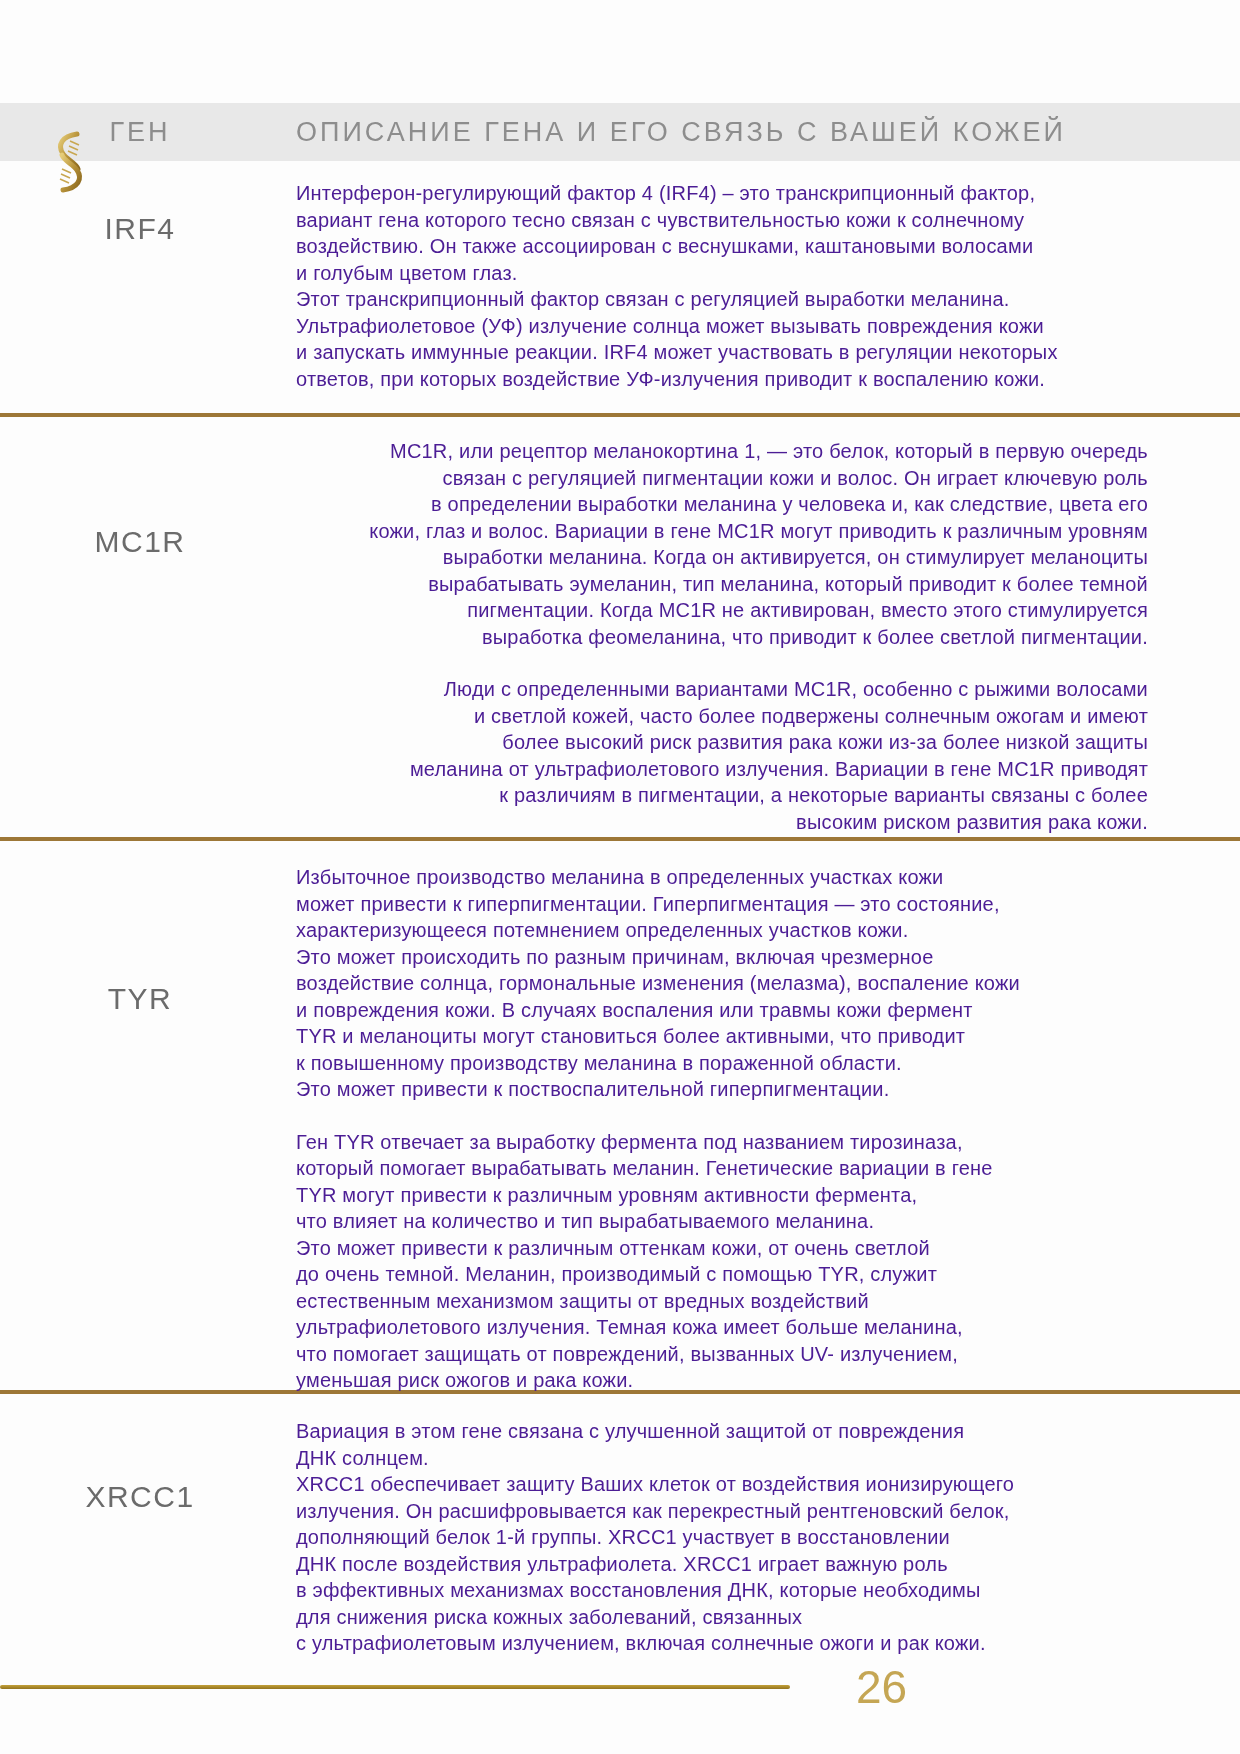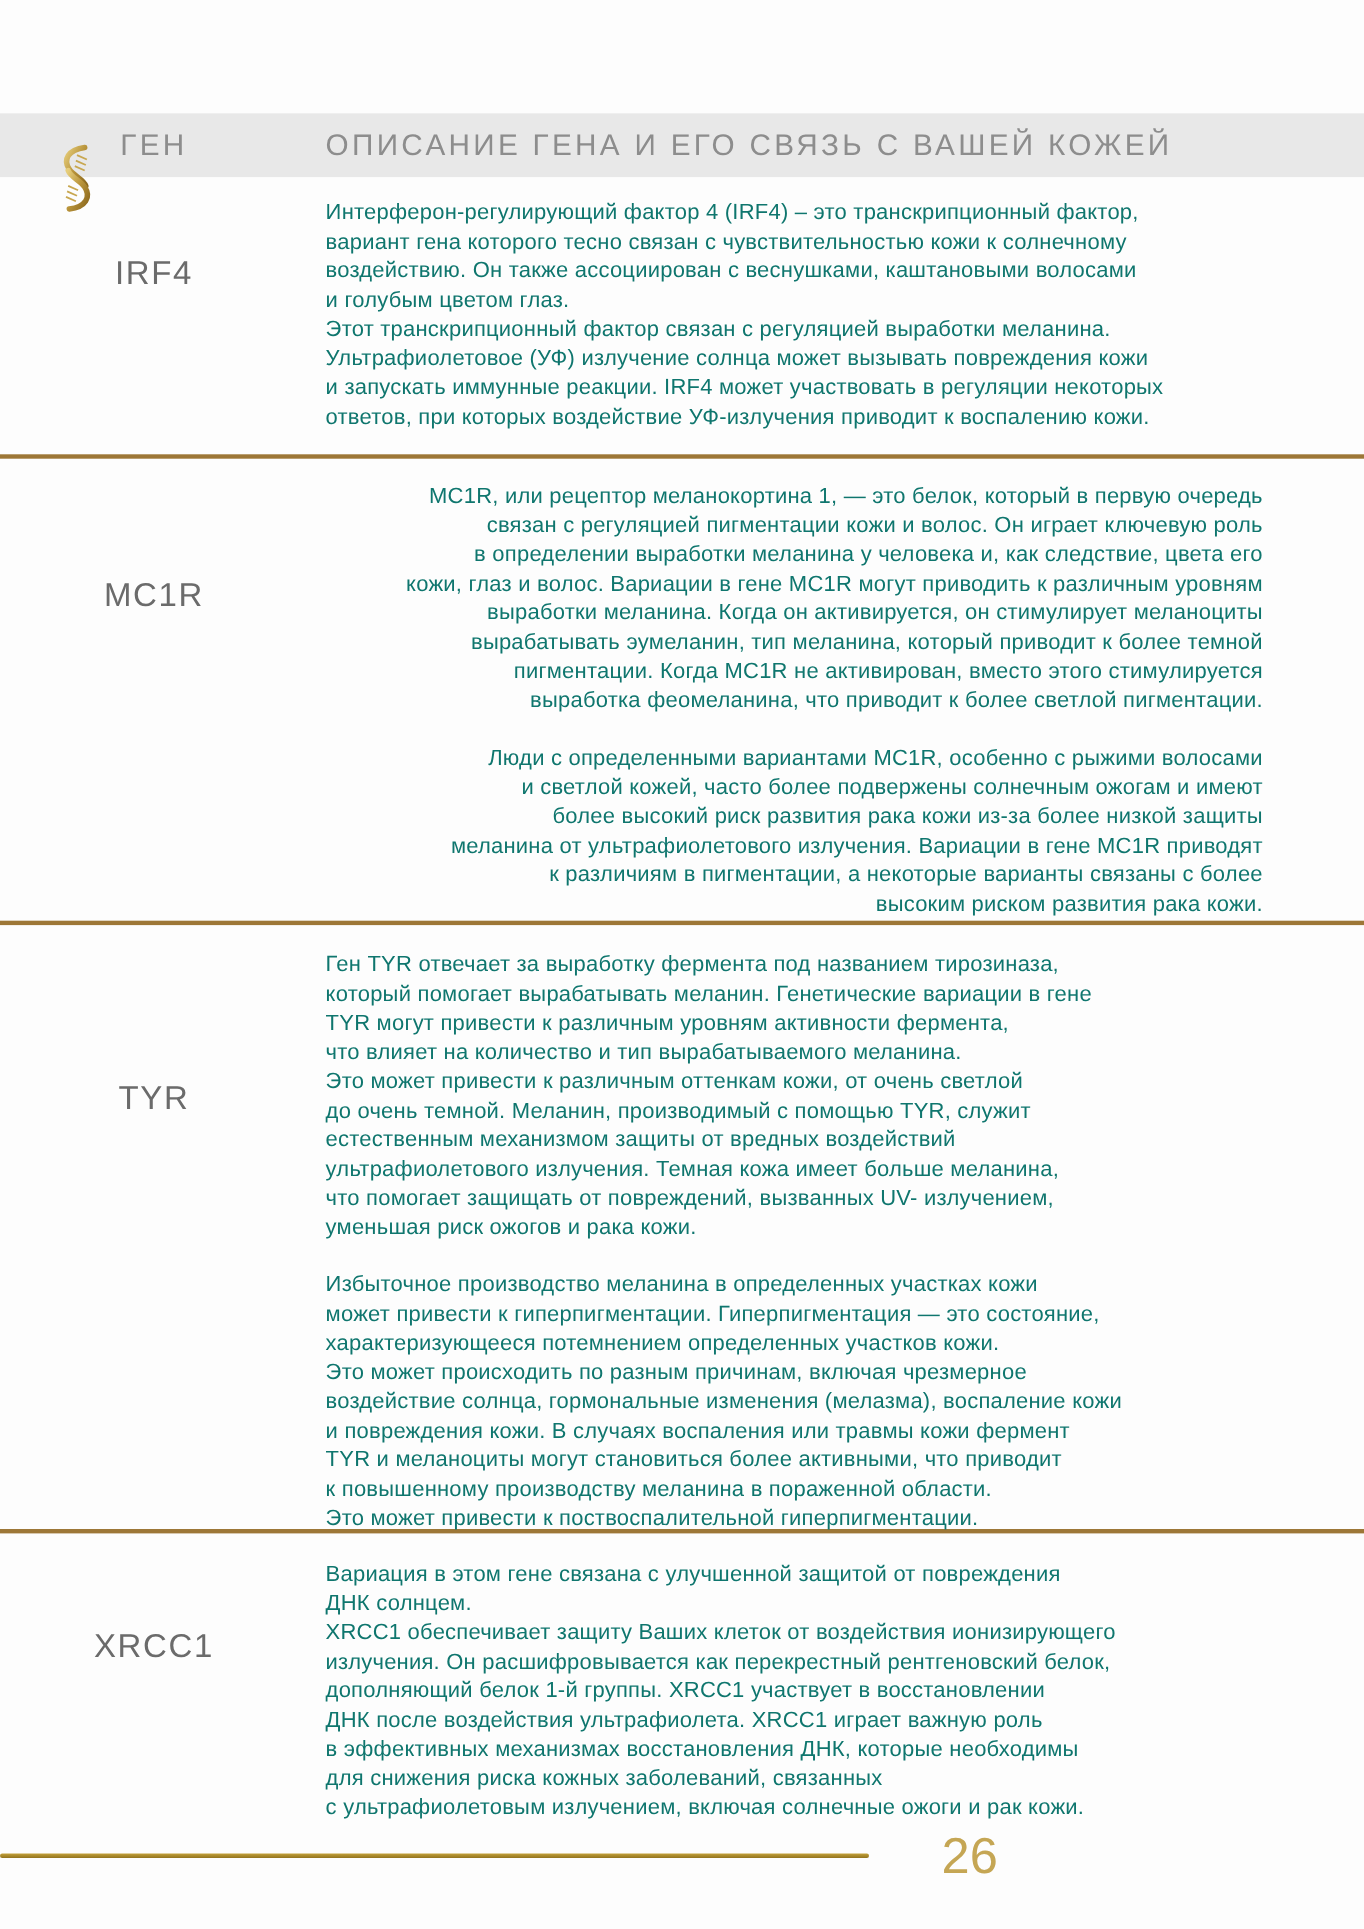--- a/index.html
+++ b/index.html
@@ -24,26 +24,26 @@
   .desc-col{flex:1;padding-left:16px;}
 
   
   .grow{display:flex;box-sizing:border-box;}
   .grow.sep{border-bottom:4px solid #9d7737;}
   .gene-cell{flex:0 0 280px;text-align:center;
     color:#6b6b6b;font-size:30px;font-weight:300;letter-spacing:1.5px;}
   .desc-cell{flex:1;padding-left:16px;padding-right:92px;box-sizing:border-box;}
   .desc-cell p{
     margin:0;white-space:pre-line;
-    color:#0f766e;font-size:20px;line-height:26.5px;font-weight:300;
+    color:#4c1d95;font-size:20px;line-height:26.5px;font-weight:300;
     letter-spacing:0.2px;
   }
   .desc-cell p + p{margin-top:26px;}
 
-  .row-1{height:256px;} .row-1 .desc-cell{padding-top:19px;} .row-1 .gene-cell{padding-top:71px;}
+  .row-1{height:256px;} .row-1 .desc-cell{padding-top:19px;} .row-1 .gene-cell{padding-top:51px;}
   .row-2{height:424px;} .row-2 .desc-cell{padding-top:21px;text-align:right;} .row-2 .gene-cell{padding-top:108px;}
   .row-3{height:553px;} .row-3 .desc-cell{padding-top:23px;} .row-3 .gene-cell{padding-top:141px;}
   .row-4{height:260px;} .row-4 .desc-cell{padding-top:24px;} .row-4 .gene-cell{padding-top:86px;}
 
   
   .footer{display:flex;align-items:center;margin-top:4px;height:58px;gap:24px;}
   .footer-rule{
     width:790px;height:4px;
     background:linear-gradient(to bottom,#c3a139,#93741f);
     border-radius:2px;
@@ -114,39 +114,39 @@
 более высокий риск развития рака кожи из-за более низкой защиты
 меланина от ультрафиолетового излучения. Вариации в гене MC1R приводят
 к различиям в пигментации, а некоторые варианты связаны с более
 высоким риском развития рака кожи.</p>
     </div>
   </section>
 
   <section class="grow row-3 sep">
     <div class="gene-cell">TYR</div>
     <div class="desc-cell">
+      <p>Избыточное производство меланина в определенных участках кожи
+может привести к гиперпигментации. Гиперпигментация — это состояние,
+характеризующееся потемнением определенных участков кожи.
+Это может происходить по разным причинам, включая чрезмерное
+воздействие солнца, гормональные изменения (мелазма), воспаление кожи
+и повреждения кожи. В случаях воспаления или травмы кожи фермент
+TYR и меланоциты могут становиться более активными, что приводит
+к повышенному производству меланина в пораженной области.
+Это может привести к поствоспалительной гиперпигментации.</p>
       <p>Ген TYR отвечает за выработку фермента под названием тирозиназа,
 который помогает вырабатывать меланин. Генетические вариации в гене
 TYR могут привести к различным уровням активности фермента,
 что влияет на количество и тип вырабатываемого меланина.
 Это может привести к различным оттенкам кожи, от очень светлой
 до очень темной. Меланин, производимый с помощью TYR, служит
 естественным механизмом защиты от вредных воздействий
 ультрафиолетового излучения. Темная кожа имеет больше меланина,
 что помогает защищать от повреждений, вызванных UV- излучением,
 уменьшая риск ожогов и рака кожи.</p>
-      <p>Избыточное производство меланина в определенных участках кожи
-может привести к гиперпигментации. Гиперпигментация — это состояние,
-характеризующееся потемнением определенных участков кожи.
-Это может происходить по разным причинам, включая чрезмерное
-воздействие солнца, гормональные изменения (мелазма), воспаление кожи
-и повреждения кожи. В случаях воспаления или травмы кожи фермент
-TYR и меланоциты могут становиться более активными, что приводит
-к повышенному производству меланина в пораженной области.
-Это может привести к поствоспалительной гиперпигментации.</p>
     </div>
   </section>
 
   <section class="grow row-4">
     <div class="gene-cell">XRCC1</div>
     <div class="desc-cell">
       <p>Вариация в этом гене связана с улучшенной защитой от повреждения
 ДНК солнцем.
 XRCC1 обеспечивает защиту Ваших клеток от воздействия ионизирующего
 излучения. Он расшифровывается как перекрестный рентгеновский белок,

